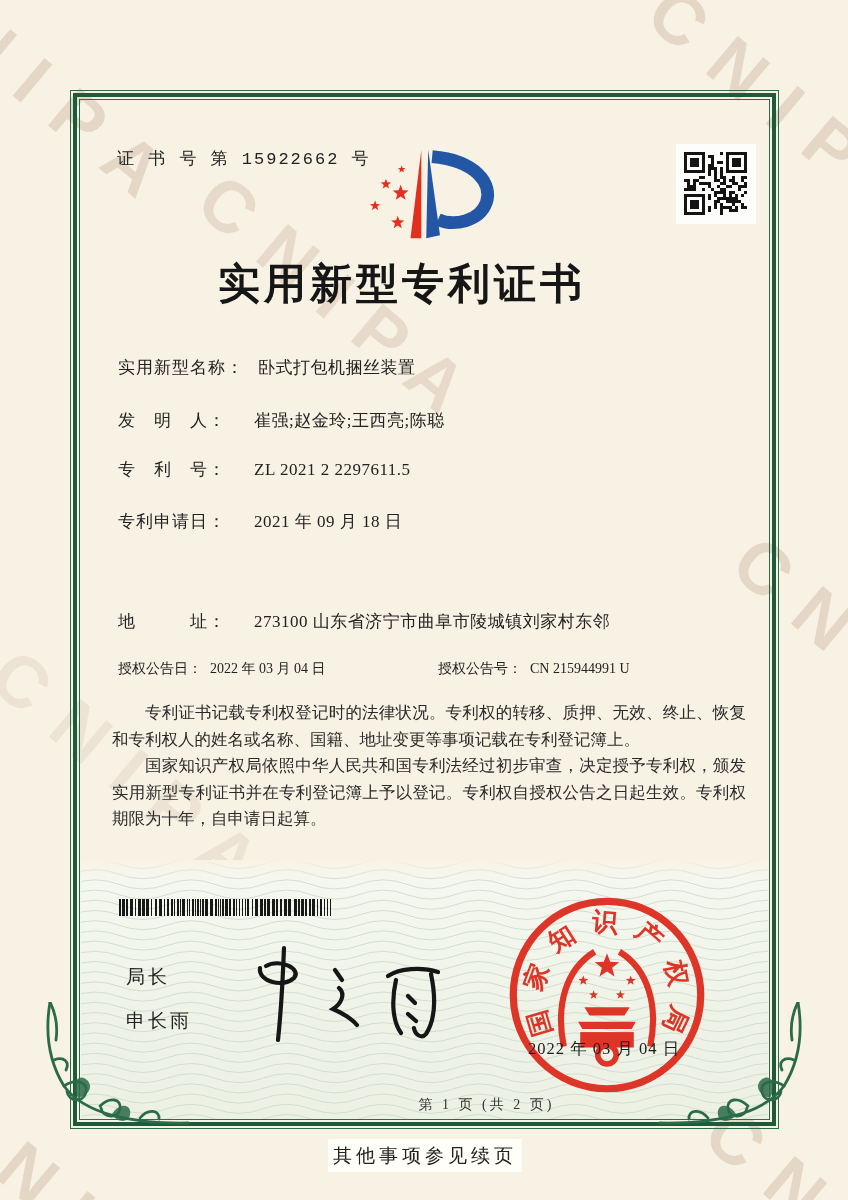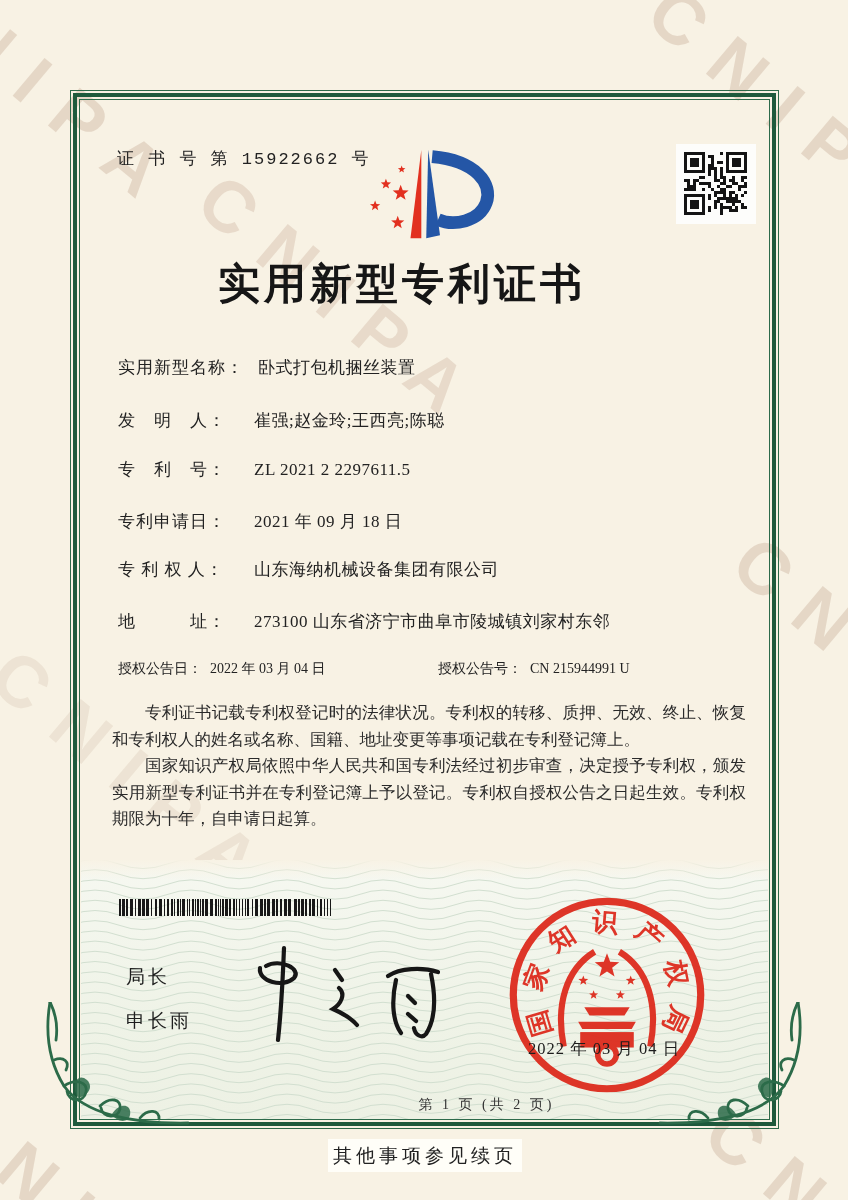--- a/index.html
+++ b/index.html
@@ -354,23 +354,20 @@
   </div>
   <div class="row" style="top:409px">
     <span class="lbl">发　明　人：</span><span class="val">崔强;赵金玲;王西亮;陈聪</span>
   </div>
   <div class="row" style="top:458px">
     <span class="lbl">专　利　号：</span><span class="val">ZL 2021 2 2297611.5</span>
   </div>
   <div class="row" style="top:510px">
     <span class="lbl">专利申请日：</span><span class="val">2021 年 09 月 18 日</span>
   </div>
-  <div class="row" style="top:558px">
-    <span class="lbl">专 利 权 人：</span><span class="val">山东海纳机械设备集团有限公司</span>
-  </div>
   <div class="row" style="top:610px">
     <span class="lbl">地　　　址：</span><span class="val">273100 山东省济宁市曲阜市陵城镇刘家村东邻</span>
   </div>
   <div class="row2" style="left:118px;top:660px">
     <span>授权公告日：</span><span style="margin-left:8px">2022 年 03 月 04 日</span>
   </div>
   <div class="row2" style="left:438px;top:660px">
     <span>授权公告号：</span><span style="margin-left:8px">CN 215944991 U</span>
   </div>
 

